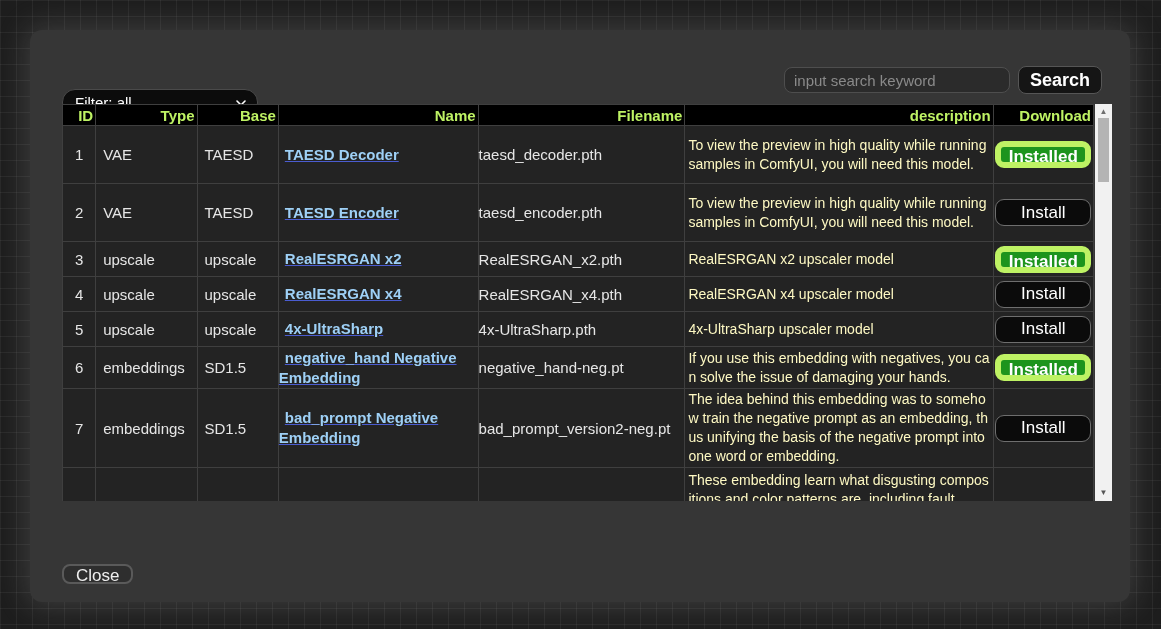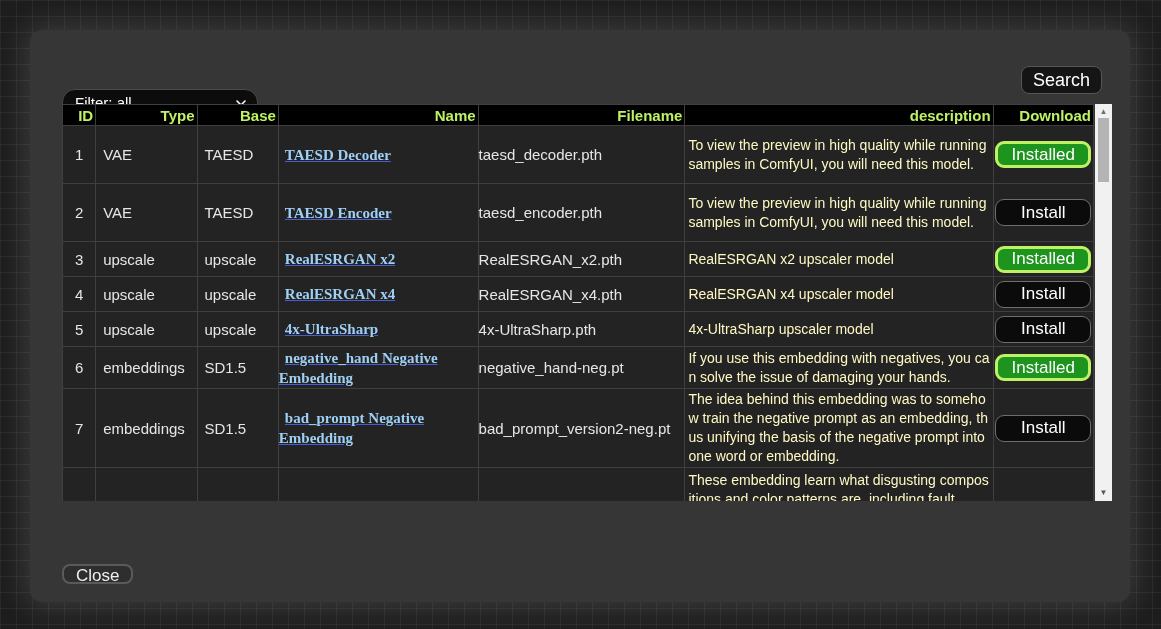--- a/index.html
+++ b/index.html
@@ -37,61 +37,61 @@
   .searchbar { display:flex; align-items:center; }
   .search-input {
     width:226px; height:26px; padding:0 9px;
     background:#2b2b2b; color:#ddd; border:1px solid #4e4e4e; border-radius:8px;
     font-size:15px; font-family:inherit;
   }
   .search-input::placeholder { color:#8a8a8a; }
   .search-btn {
     margin-left:8px; height:28px; padding:0 11px;
     background:#151515; color:#fff; border:1px solid #565656; border-radius:8px;
-    font-size:18px; font-family:inherit; cursor:pointer;
+    font-size:18px; font-family:inherit; cursor:pointer;font-weight:bold;
   }
   
   .table-wrap {
     position:relative; margin:10px 18px 0 32px; height:397px; overflow:hidden;
   }
   table {
     border-collapse:collapse; table-layout:fixed; width:1032px;
   }
   th, td { border:1px solid #3f3f3f; }
   th {
     background:#000; color:#bef264; font-size:15px; font-weight:bold;
     height:21px; padding:1px 2px; text-align:right;
   }
   td { background:#232323; font-size:15px; color:#e6e6e6; }
   td.c-id   { text-align:center; }
   td.c-type { padding-left:7px; }
   td.c-base { padding-left:7px; }
   td.c-name { padding:0; text-indent:6px; line-height:20px; }
   td.c-name a {
     color:#9ed0f6; font-weight:bold; text-decoration:underline;
-    text-decoration-color:#4a5cd0; cursor:pointer;font-family:Liberation Serif, serif;
+    text-decoration-color:#4a5cd0; cursor:pointer;
   }
   td.c-file { }
   td.c-desc {
     padding:1px 3px; font-size:14px; line-height:19px;
     word-break:break-all; color:#fef9c3;margin-left:22px;
   }
   td.c-dl   { text-align:center; }
   tr.r-tall   td { height:58px; }
   tr.r-mid    td { height:35px; }
   tr.r-name2  td { height:42px; }
   tr.r-desc4  td { height:76px; }
   tr.r-part   td { height:96px; vertical-align:top; }
   tr.r-part   td.c-desc { padding-top:3px; }
   .btn-install, .btn-installed {
     width:96px; height:27px; border-radius:9px; font-size:17px;
     font-family:inherit; color:#fff;
   }
   .btn-install   { background:#0b0b0b; border:1px solid #6e6e6e; cursor:pointer; }
-  .btn-installed { background:#1d941d; border:3px solid #bef264; }
+  .btn-installed { background:#1d941d; border:6px solid #bef264;font-weight:bold; }
   
   .vscroll {
     position:absolute; top:0; right:0; width:17px; height:100%;
     background:#f1f1f1;
   }
   .vscroll .arrow {
     position:absolute; left:0; width:17px; height:12px;
     color:#6f6f6f; font-size:8px; line-height:12px; text-align:center; cursor:pointer;
   }
   .vscroll .arrow.up   { top:2px; }
@@ -115,20 +115,21 @@
   <div class="topbar">
     <span class="select-wrap">
       <select class="filter-select">
         <option>Filter: all</option>
       </select>
       <svg class="chev" viewBox="0 0 10 10">
         <path d="M1 3 L5 7 L9 3" stroke="#ffffff" stroke-width="1.6" fill="none" stroke-linecap="round"></path>
       </svg>
     </span>
     <span class="searchbar">
+      <input class="search-input" placeholder="input search keyword" style="">
       <button class="search-btn">Search</button>
     </span>
   </div>
 
   <div class="table-wrap">
     <table>
       <colgroup>
         <col style="width:33px">
           <col style="width:101px">
           <col style="width:81px">

